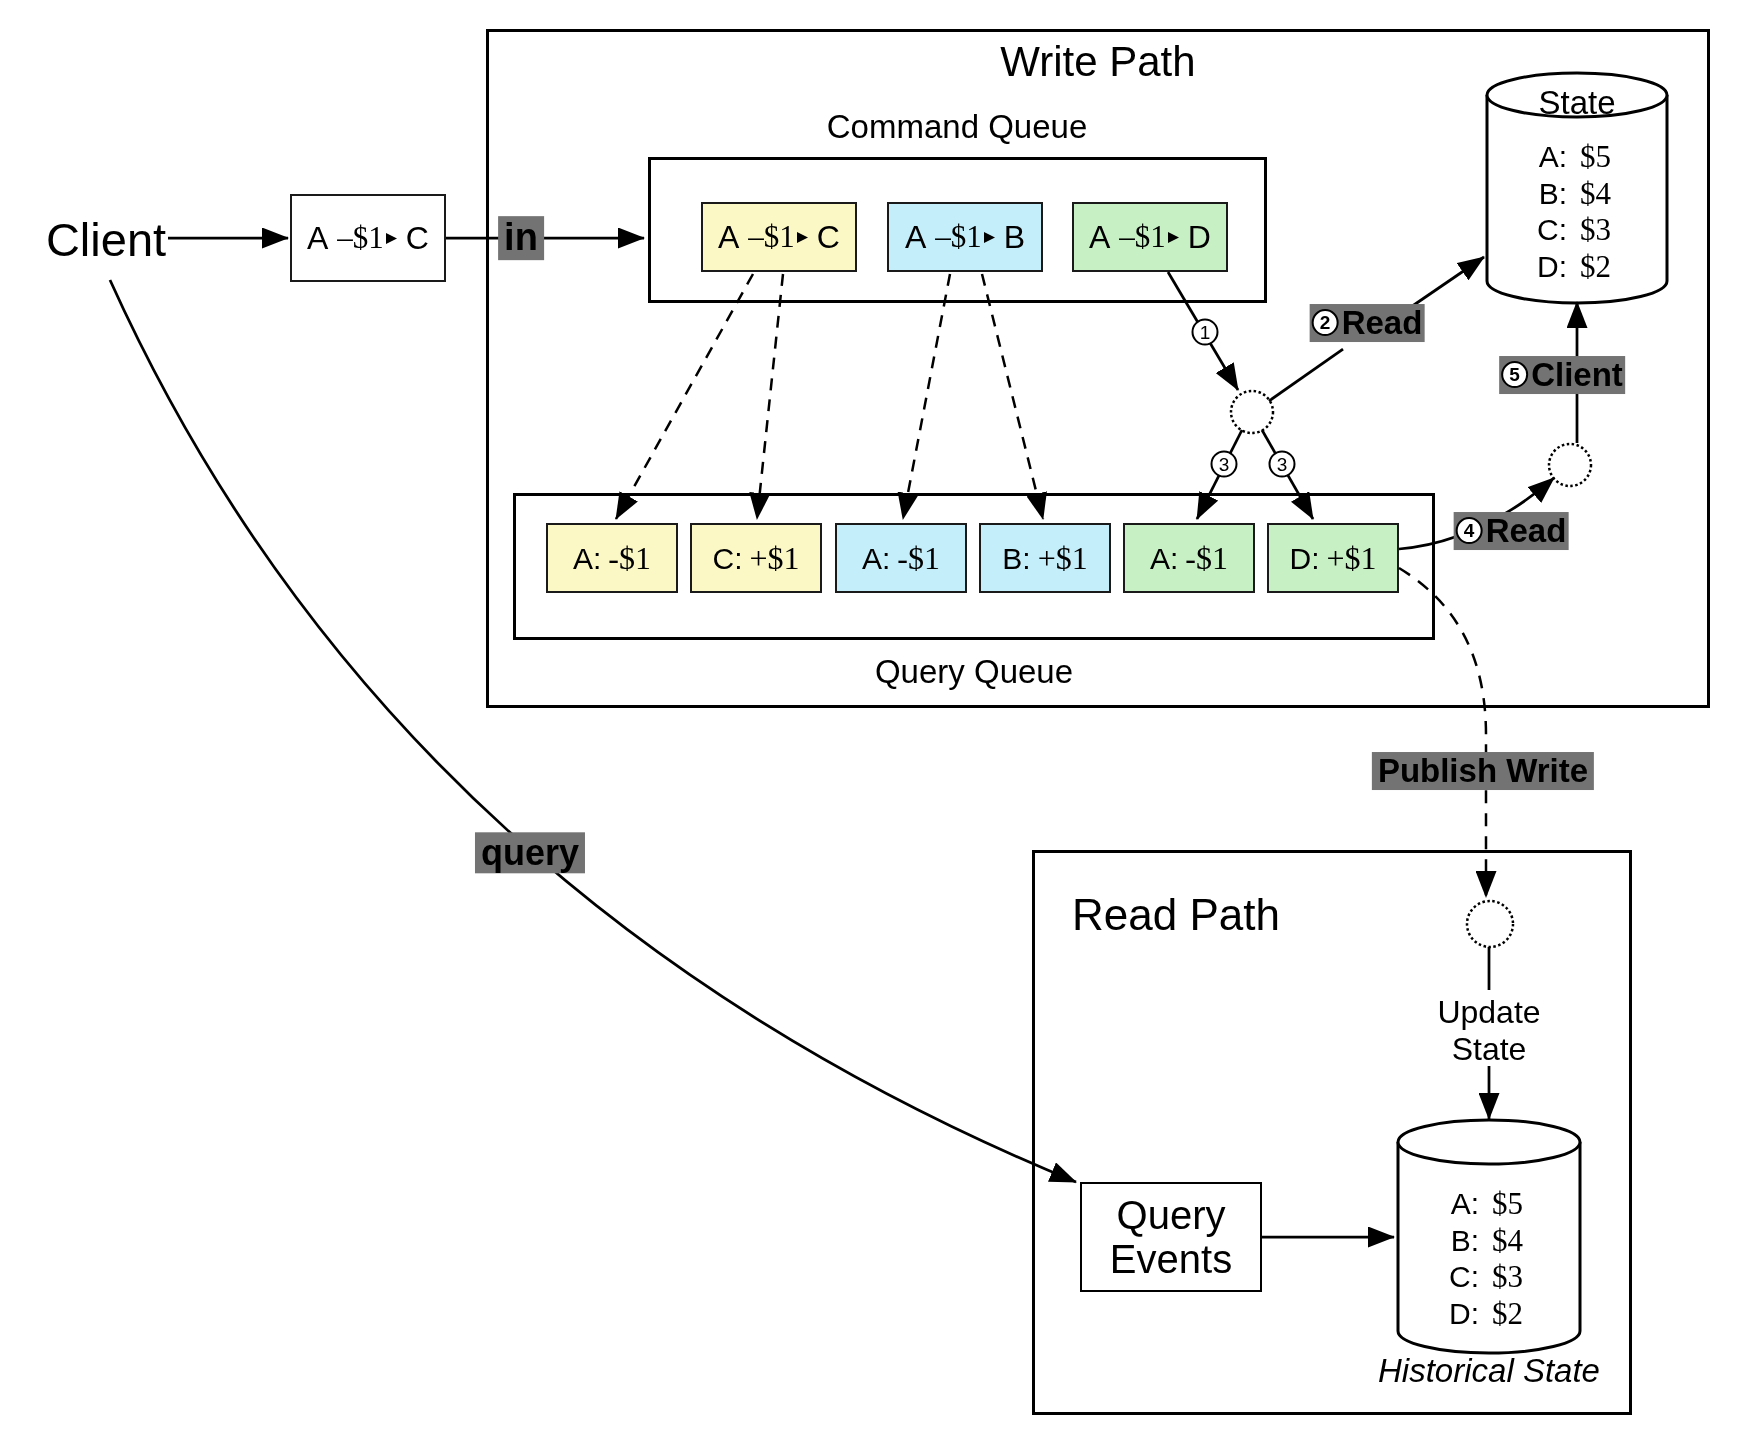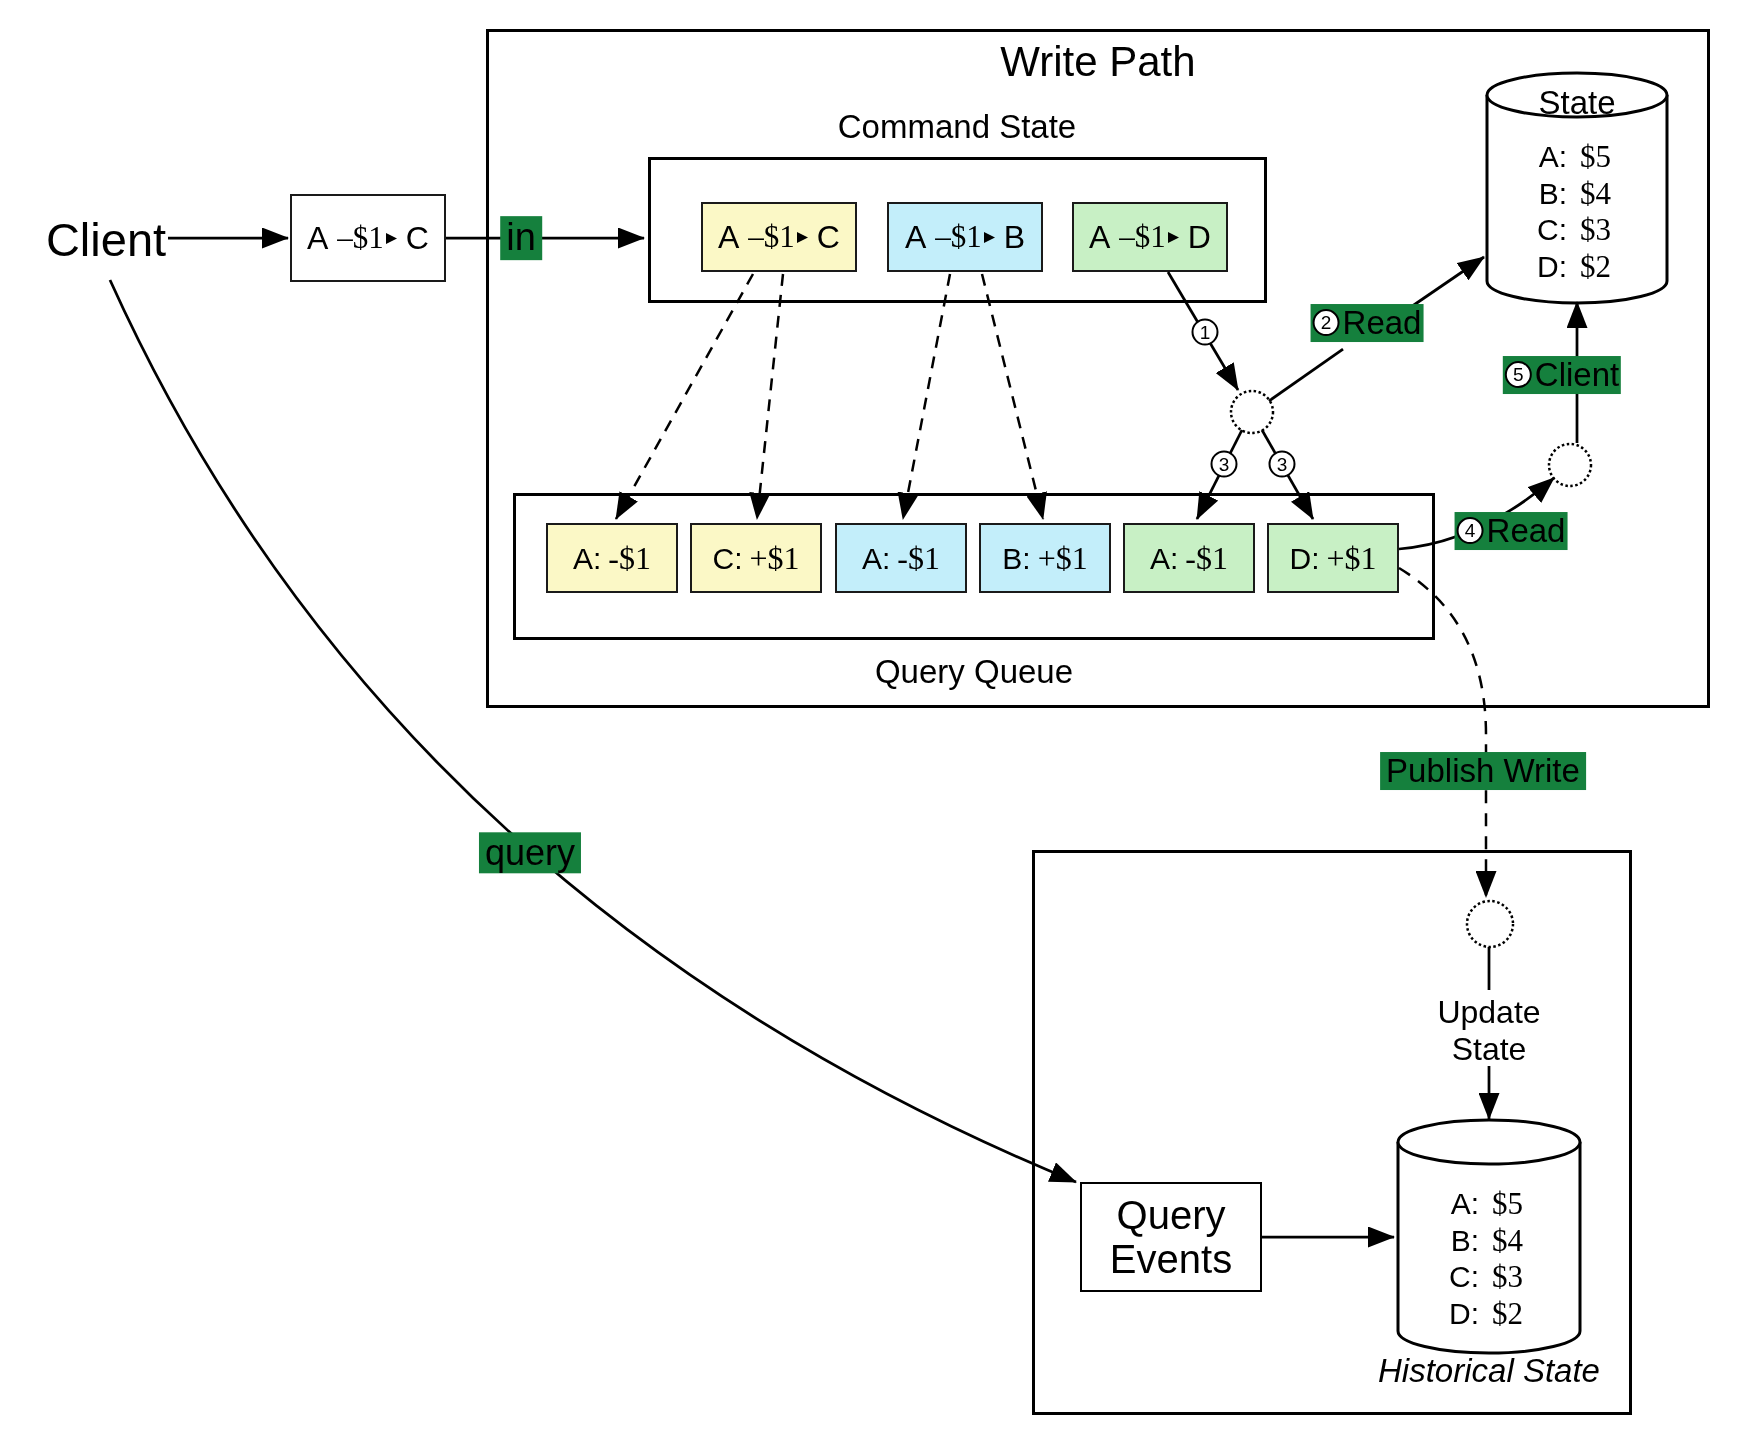--- a/index.html
+++ b/index.html
@@ -12,21 +12,21 @@
   .box{position:absolute;background:#fff;border:3px solid #000;z-index:1;}
   .qitem{
     position:absolute;border:2.5px solid #1a1a1a;z-index:1;
     display:flex;align-items:center;justify-content:center;
   }
   
   svg.overlay{position:absolute;left:0;top:0;z-index:2;pointer-events:none;}
   
   .lbl{position:absolute;z-index:3;white-space:nowrap;line-height:1.15;}
   .center{transform:translate(-50%,-50%);}
-  .whitebg{background:#15803d;padding:0 6px;}
+  .whitebg{background:#737373;padding:0 6px;font-weight:bold;}
   .serif{font-family:"Liberation Serif",serif;}
   .num-circle{
     display:inline-flex;align-items:center;justify-content:center;
     width:27px;height:27px;border:2.5px solid #000;border-radius:50%;
     background:#fff;font-size:19px;font-family:"Liberation Sans",sans-serif;
   }
   .step-group{display:flex;align-items:center;gap:3px;font-size:33px;}
   .cmd-text{display:flex;align-items:center;gap:9px;font-size:32px;}
   .cmd-amount{display:flex;align-items:center;gap:2px;font-size:31px;}
   .ev-text{display:flex;align-items:baseline;gap:7px;font-size:30px;}
@@ -180,21 +180,21 @@
     <path d="M982,274 L1043,519" stroke="#000" stroke-width="2.5" stroke-dasharray="12 9" fill="none" marker-end="url(#arw)"></path>
     <path d="M1399,568 C1455,602 1486,655 1486,735 L1486,897" stroke="#000" stroke-width="2.5" stroke-dasharray="13 10" fill="none" marker-end="url(#arw)"></path>
   </svg>
 
   <div class="lbl center" style="left:106px;top:240px;font-size:47px;">Client</div>
 
   <div class="lbl center whitebg" style="left:521px;top:238px;font-size:38px;">in</div>
 
   <div class="lbl center" style="left:1098px;top:62px;font-size:42px;">Write Path</div>
 
-  <div class="lbl center" style="left:957px;top:127px;font-size:33px;">Command State</div>
+  <div class="lbl center" style="left:957px;top:127px;font-size:33px;">Command Queue</div>
 
   <div class="lbl center" style="left:974px;top:672px;font-size:33px;">Query Queue</div>
 
   <div class="lbl center num-circle" style="left:1205px;top:332px;">1</div>
 
   <div class="lbl center step-group whitebg" style="left:1367px;top:323px;padding:0 2px;">
     <span class="num-circle">2</span>
     <span>Read</span>
   </div>
 
@@ -226,20 +226,21 @@
       <span class="v">$3</span>
     </div>
     <div class="db-row">
       <span class="k">D:</span>
       <span class="v">$2</span>
     </div>
   </div>
 
   <div class="lbl center whitebg" style="left:1483px;top:771px;font-size:33px;">Publish Write</div>
 
+  <div class="lbl" style="left:1072px;top:915px;font-size:44px;transform:translateY(-50%);">Read Path</div>
 
   <div class="lbl center" style="left:1489px;top:1031px;font-size:32px;text-align:center;">
     <div>Update</div>
     <div>State</div>
   </div>
 
   <div class="db-rows" style="left:1409px;top:1186px;">
     <div class="db-row">
       <span class="k">A:</span>
       <span class="v">$5</span>

